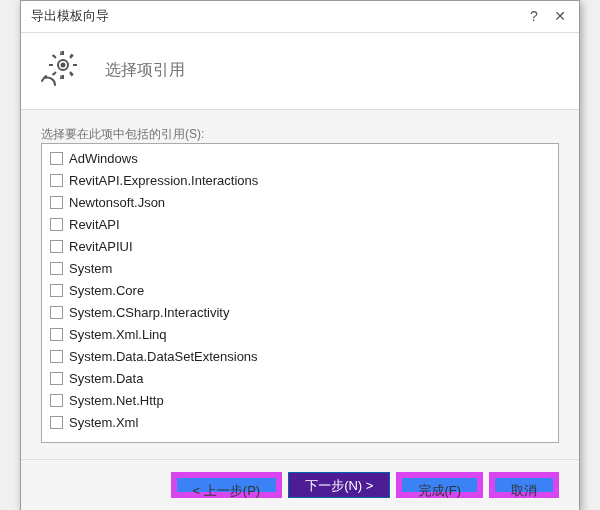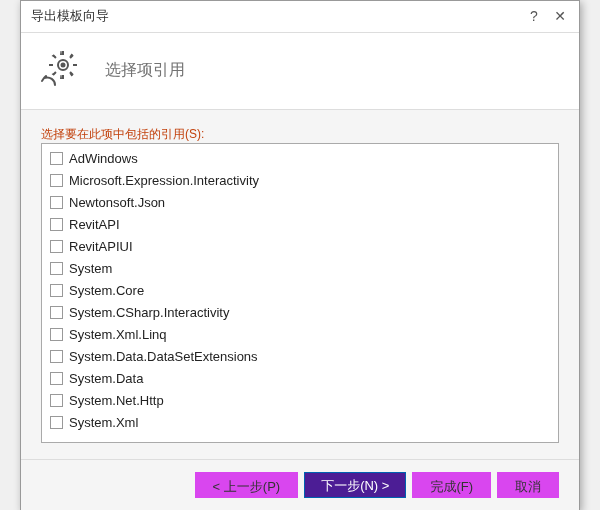--- a/index.html
+++ b/index.html
@@ -91,21 +91,21 @@
     }
 
     .content-area {
       padding: 16px 20px;
       background: #f5f5f5;
       flex: 1;
     }
 
     .section-label {
       font-size: 12px;
-      color: #c2410c;
+      color: #737373;
       margin-bottom: 0;
     }
 
     .list-container {
       background: #fff;
       border: 1px solid #aaa;
       height: 300px;
       overflow-y: auto;
       padding: 4px 0;
     }
@@ -142,22 +142,22 @@
       border-top: 1px solid #ddd;
       display: flex;
       justify-content: flex-end;
       gap: 6px;
       align-items: center;
     }
 
     .btn {
       padding: 4px 16px;
       height: 26px;
-      border: 2px solid #d946ef;
-      background: #d946ef;
+      border: 6px solid #d946ef;
+      background: #3b82f6;
       cursor: pointer;
       font-size: 13px;
       color: #333;
       white-space: nowrap;
     }
 
     .btn-primary {
       background: #4c1d95;
       color: #fff;
       border: 1px solid #0061b0;
@@ -222,21 +222,21 @@
   <div class="content-area">
     <div class="section-label">选择要在此项中包括的引用(S):</div>
     <div class="list-container" id="references-list">
 
     <div class="list-item">
           <div class="checkbox"></div>
           <span class="item-label">AdWindows</span>
         </div>
         <div class="list-item">
           <div class="checkbox"></div>
-          <span class="item-label">Microsoft.Expression.Interactivity</span>
+          <span class="item-label">RevitAPI.Expression.Interactions</span>
         </div>
         <div class="list-item">
           <div class="checkbox"></div>
           <span class="item-label">Newtonsoft.Json</span>
         </div>
         <div class="list-item">
           <div class="checkbox"></div>
           <span class="item-label">RevitAPI</span>
         </div>
         <div class="list-item">

